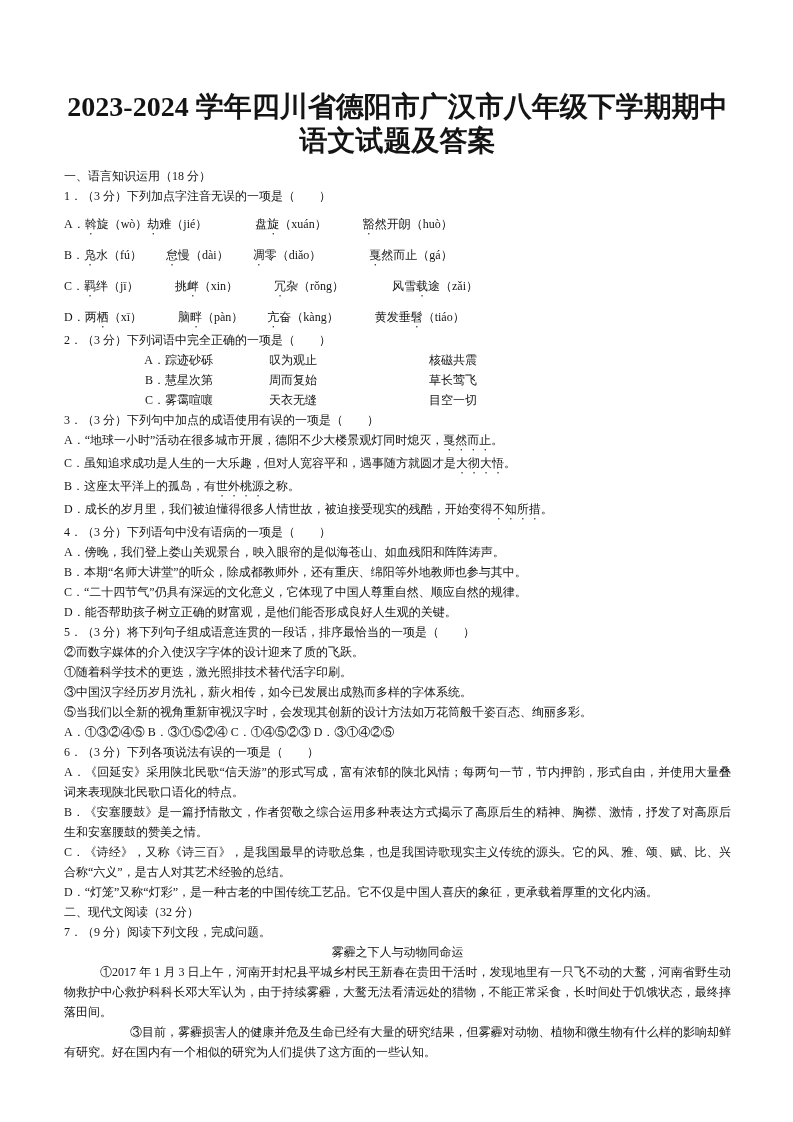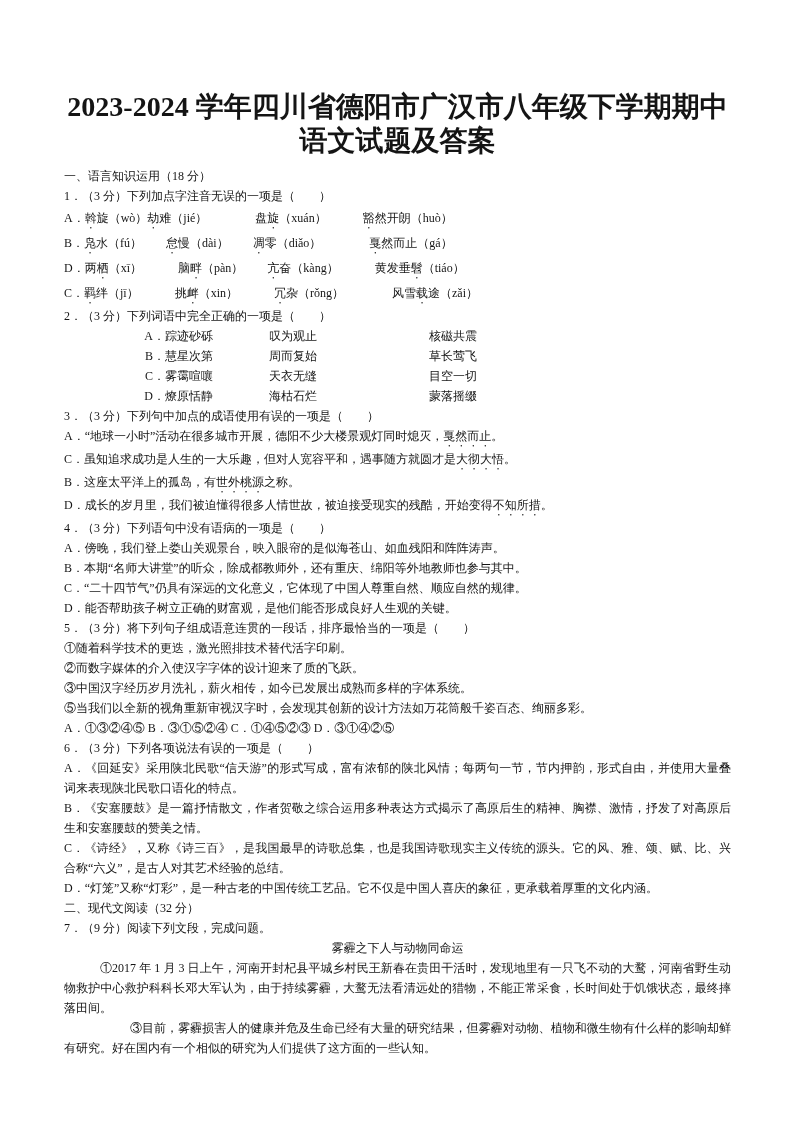--- a/index.html
+++ b/index.html
@@ -12,21 +12,21 @@
   }
   .page { padding: 90px 62px 0 64px; }
   .title {
     font-size: 28px; line-height: 34px; font-weight: 700;
     text-align: center; margin: 0 0 8px 0;
   }
   .line {
     font-size: 12px; line-height: 20px; margin: 0;
     text-align: justify;
   }
-  .q1row { line-height: 25px; text-align: left; }
+  .q1row { line-height: 25px; text-align: left; margin-top: 6px; }
   .flex { display: flex; text-align: left; }
   .c1 { width: 125px; text-align: right; } .c2 { width: 80px; } .c3 { width: 160px; } .c4 { flex: 1; }
   .center { text-align: center; }
   .ind-s { text-indent: 3em; }
   .ind-l { text-indent: 5.5em; }
   .em-dot {
     -webkit-text-emphasis: filled dot;
     -webkit-text-emphasis-position: under;
     text-emphasis: filled dot;
     text-emphasis-position: under right;
@@ -37,64 +37,58 @@
 
 <div class="page">
   <h1 class="title">2023-2024 学年四川省德阳市广汉市八年级下学期期中语文试题及答案</h1>
 
   <section>
     <p class="line">一、语言知识运用（18 分）</p>
 
     <p class="line">1．（3 分）下列加点字注音无误的一项是（　　）</p>
     <p class="line q1row">A．<span class="em-dot">斡</span>旋（wò）<span class="em-dot">劫</span>难（jié）　　　　盘<span class="em-dot">旋</span>（xuán）　　　<span class="em-dot">豁</span>然开朗（huò）</p>
     <p class="line q1row">B．<span class="em-dot">凫</span>水（fú）　　<span class="em-dot">怠</span>慢（dài）　　<span class="em-dot">凋</span>零（diǎo）　　　　<span class="em-dot">戛</span>然而止（gá）</p>
+    <p class="line q1row">C．<span class="em-dot">羁</span>绊（jī）　　　挑<span class="em-dot">衅</span>（xin）　　　<span class="em-dot">冗</span>杂（rǒng）　　　　风雪<span class="em-dot">载</span>途（zǎi）</p>
     <p class="line q1row">D．两<span class="em-dot">栖</span>（xī）　　　脑<span class="em-dot">畔</span>（pàn）　　<span class="em-dot">亢</span>奋（kàng）　　　黄发垂<span class="em-dot">髫</span>（tiáo）</p>
-    <p class="line q1row">C．<span class="em-dot">羁</span>绊（jī）　　　挑<span class="em-dot">衅</span>（xin）　　　<span class="em-dot">冗</span>杂（rǒng）　　　　风雪<span class="em-dot">载</span>途（zǎi）</p>
 
     <p class="line">2．（3 分）下列词语中完全正确的一项是（　　）</p>
     <p class="line flex">
       <span class="c1">A．踪迹</span>
       <span class="c2">砂砾</span>
       <span class="c3">叹为观止</span>
       <span class="c4">核磁共震</span>
     </p>
     <p class="line flex">
       <span class="c1">B．慧星</span>
       <span class="c2">次第</span>
       <span class="c3">周而复始</span>
       <span class="c4">草长莺飞</span>
     </p>
     <p class="line flex">
       <span class="c1">C．雾霭</span>
       <span class="c2">喧嚷</span>
       <span class="c3">天衣无缝</span>
       <span class="c4">目空一切</span>
     </p>
-    <p class="line flex">
-      <span class="c1">D．燎原</span>
-      <span class="c2">恬静</span>
-      <span class="c3">海枯石烂</span>
-      <span class="c4">蒙落摇缀</span>
-    </p>
 
     <p class="line">3．（3 分）下列句中加点的成语使用有误的一项是（　　）</p>
     <p class="line">A．“地球一小时”活动在很多城市开展，德阳不少大楼景观灯同时熄灭，<span class="em-dot">戛然而止</span>。</p>
     <p class="line">C．虽知追求成功是人生的一大乐趣，但对人宽容平和，遇事随方就圆才是<span class="em-dot">大彻大悟</span>。</p>
     <p class="line">B．这座太平洋上的孤岛，有<span class="em-dot">世外桃源</span>之称。</p>
     <p class="line">D．成长的岁月里，我们被迫懂得很多人情世故，被迫接受现实的残酷，开始变得<span class="em-dot">不知所措</span>。</p>
 
     <p class="line">4．（3 分）下列语句中没有语病的一项是（　　）</p>
     <p class="line">A．傍晚，我们登上娄山关观景台，映入眼帘的是似海苍山、如血残阳和阵阵涛声。</p>
     <p class="line">B．本期“名师大讲堂”的听众，除成都教师外，还有重庆、绵阳等外地教师也参与其中。</p>
     <p class="line">C．“二十四节气”仍具有深远的文化意义，它体现了中国人尊重自然、顺应自然的规律。</p>
     <p class="line">D．能否帮助孩子树立正确的财富观，是他们能否形成良好人生观的关键。</p>
 
     <p class="line">5．（3 分）将下列句子组成语意连贯的一段话，排序最恰当的一项是（　　）</p>
+    <p class="line">②而数字媒体的介入使汉字字体的设计迎来了质的飞跃。</p>
     <p class="line">①随着科学技术的更迭，激光照排技术替代活字印刷。</p>
-    <p class="line">②而数字媒体的介入使汉字字体的设计迎来了质的飞跃。</p>
     <p class="line">③中国汉字经历岁月洗礼，薪火相传，如今已发展出成熟而多样的字体系统。</p>
     <p class="line">⑤当我们以全新的视角重新审视汉字时，会发现其创新的设计方法如万花筒般千姿百态、绚丽多彩。</p>
     <p class="line">A．①③②④⑤ B．③①⑤②④ C．①④⑤②③ D．③①④②⑤</p>
 
     <p class="line">6．（3 分）下列各项说法有误的一项是（　　）</p>
     <p class="line">A．《回延安》采用陕北民歌“信天游”的形式写成，富有浓郁的陕北风情；每两句一节，节内押韵，形式自由，并使用大量叠词来表现陕北民歌口语化的特点。</p>
     <p class="line">B．《安塞腰鼓》是一篇抒情散文，作者贺敬之综合运用多种表达方式揭示了高原后生的精神、胸襟、激情，抒发了对高原后生和安塞腰鼓的赞美之情。</p>
     <p class="line">C．《诗经》，又称《诗三百》，是我国最早的诗歌总集，也是我国诗歌现实主义传统的源头。它的风、雅、颂、赋、比、兴合称“六义”，是古人对其艺术经验的总结。</p>
     <p class="line">D．“灯笼”又称“灯彩”，是一种古老的中国传统工艺品。它不仅是中国人喜庆的象征，更承载着厚重的文化内涵。</p>
   </section>

